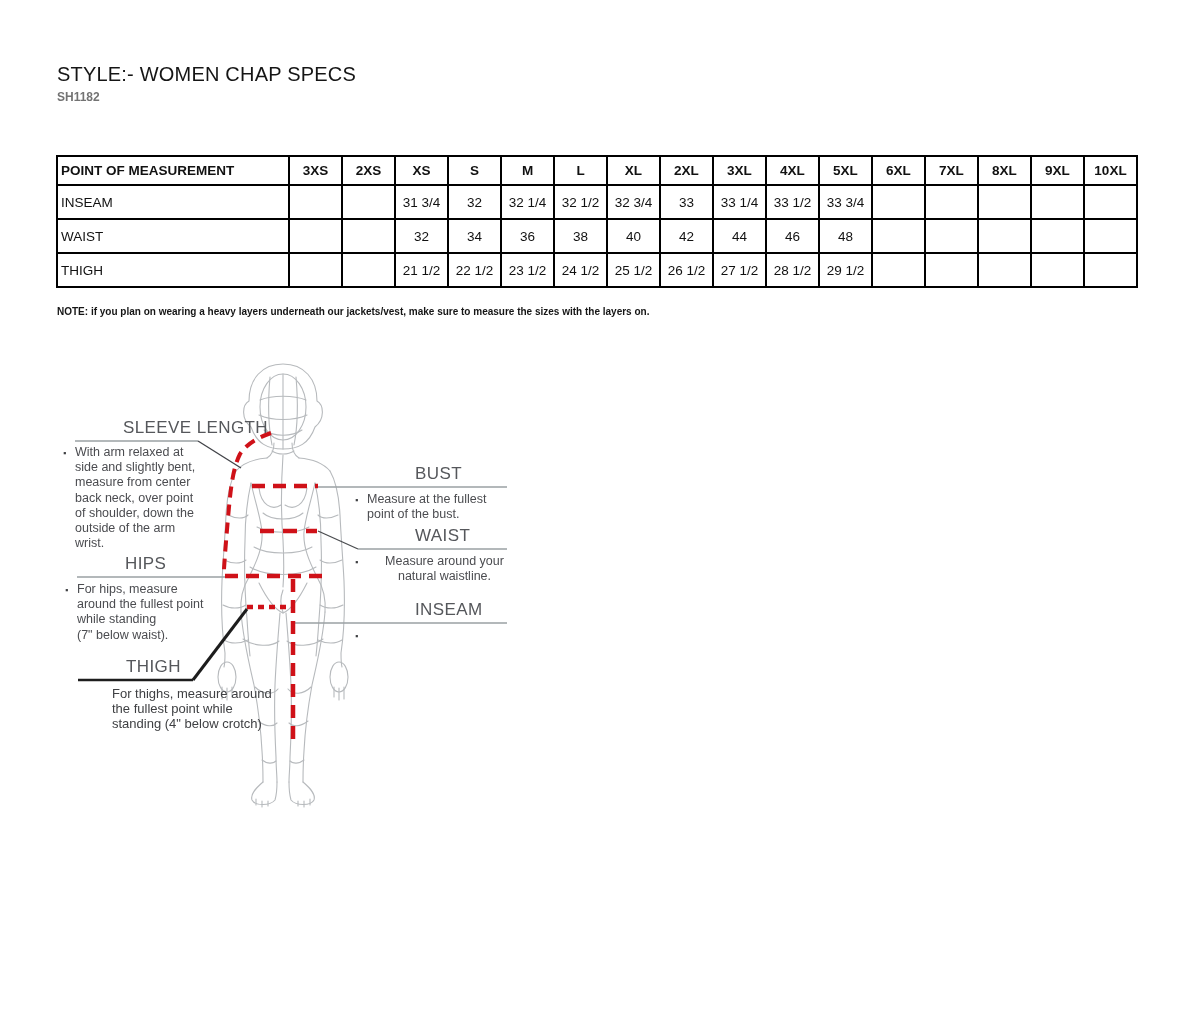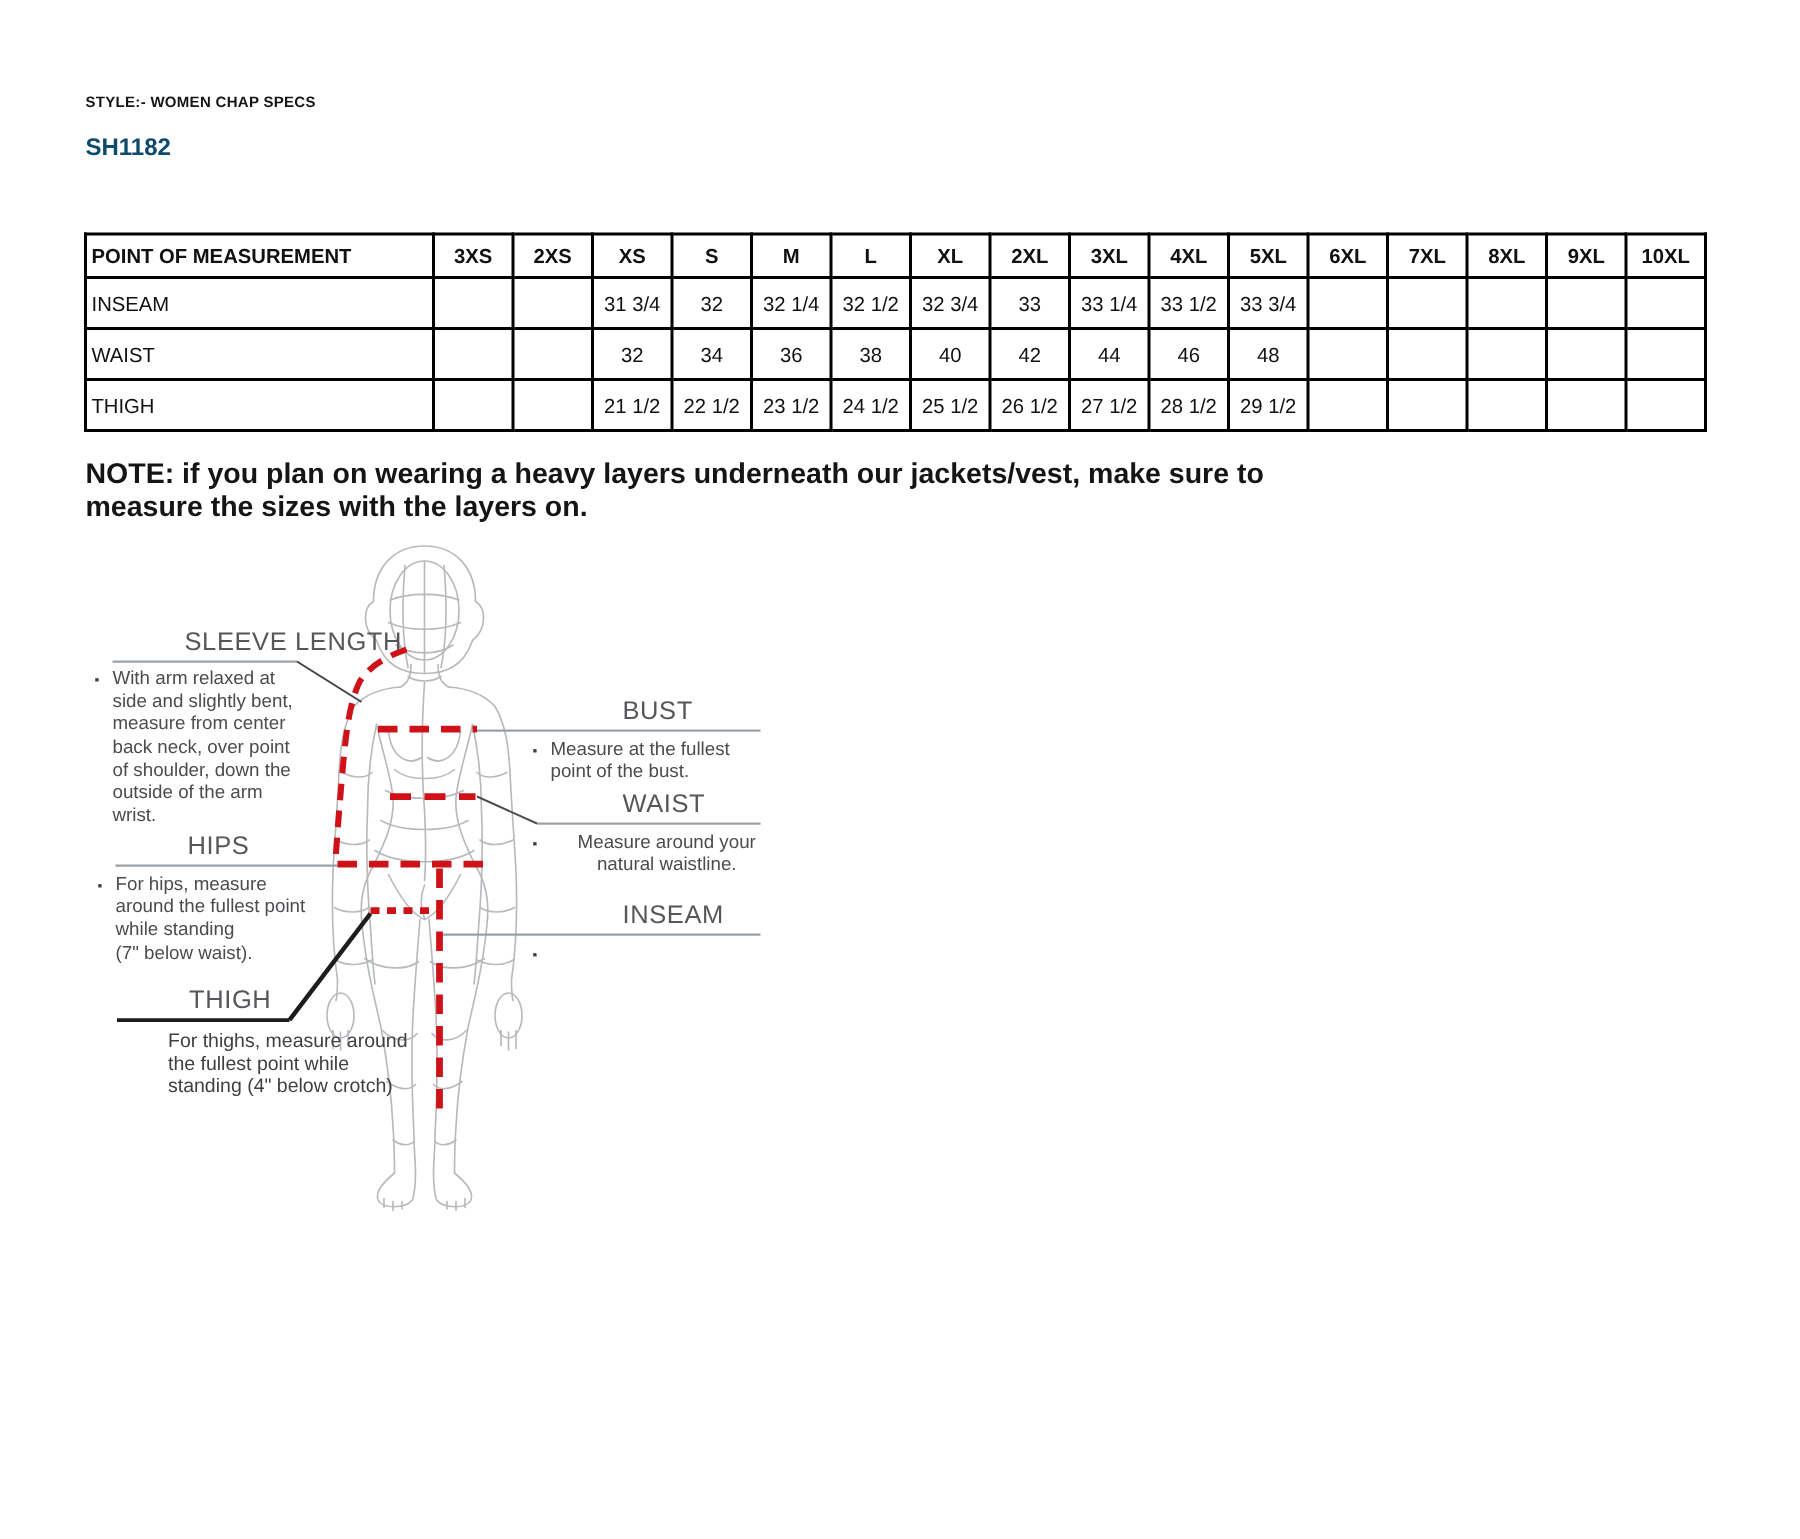--- a/index.html
+++ b/index.html
@@ -1,29 +1,29 @@
 <!DOCTYPE html>
 <html><head>
 <meta charset="utf-8">
 <style>
   * { margin:0; padding:0; box-sizing:border-box; }
   html,body { width:1200px; height:1026px; background:#ffffff; }
   body { font-family:"Liberation Sans", sans-serif; color:#111; overflow:hidden; }
   .page { position:relative; width:1200px; height:1026px; background:#fff; }
 
-  .title-line1 { position:absolute; left:57px; top:63px; font-size:10px; font-weight:bold; color:#151515; letter-spacing:0.2px; }
-  .title-line2 { position:absolute; left:57px; top:90px; font-size:16px; font-weight:bold; color:#0c4a6e; }
+  .title-line1 { position:absolute; left:57px; top:63px; font-size:20px; font-weight:normal; color:#151515; letter-spacing:0.2px; }
+  .title-line2 { position:absolute; left:57px; top:90px; font-size:12px; font-weight:bold; color:#737373; }
 
   table.spec { position:absolute; left:56px; top:155px; width:874px; border-collapse:collapse; table-layout:fixed; }
   table.spec th, table.spec td { border:2px solid #000; font-size:13.5px; text-align:center; vertical-align:middle; overflow:hidden; white-space:nowrap; }
   table.spec tr.hdr th { height:29px; font-weight:bold; }
   table.spec tr.datarow td { height:34px; font-weight:normal; }
   table.spec .lbl { text-align:left; padding-left:3px; font-weight:bold; }
 
-  .note { position:absolute; left:57px; top:306px; font-size:19px; font-weight:bold; color:#151515; width:800px; }
+  .note { position:absolute; left:57px; top:306px; font-size:10px; font-weight:bold; color:#151515; width:800px; }
 
   .diagram { position:absolute; left:0; top:355px; width:600px; height:471px; }
   .diagram svg { position:absolute; left:0; top:0; }
 
   .dg-heading { position:absolute; font-size:17px; letter-spacing:0.4px; color:#55575b; white-space:nowrap;margin-left:48px; }
   .dg-desc { position:absolute; font-size:12.5px; line-height:15.2px; color:#4b4c50; white-space:pre-line; }
   .dg-bullet { position:absolute; font-size:9px; color:#3e3f42; }
 </style>
 </head>
 <body>

